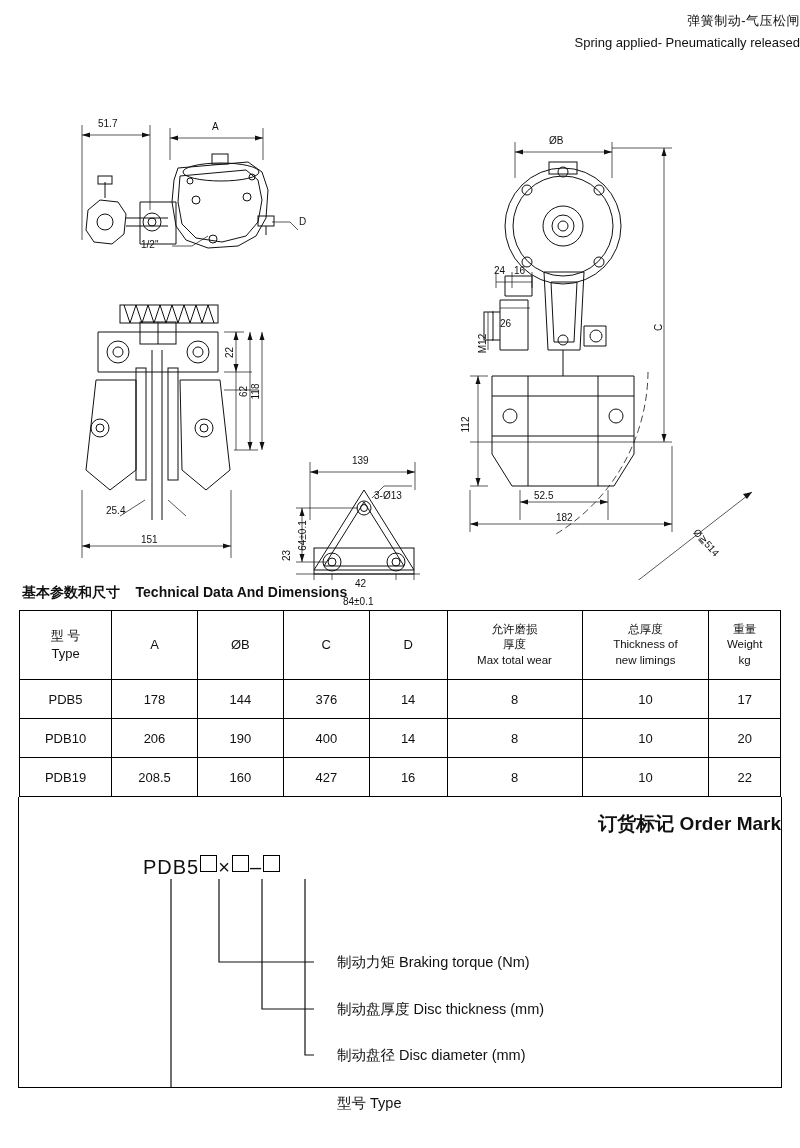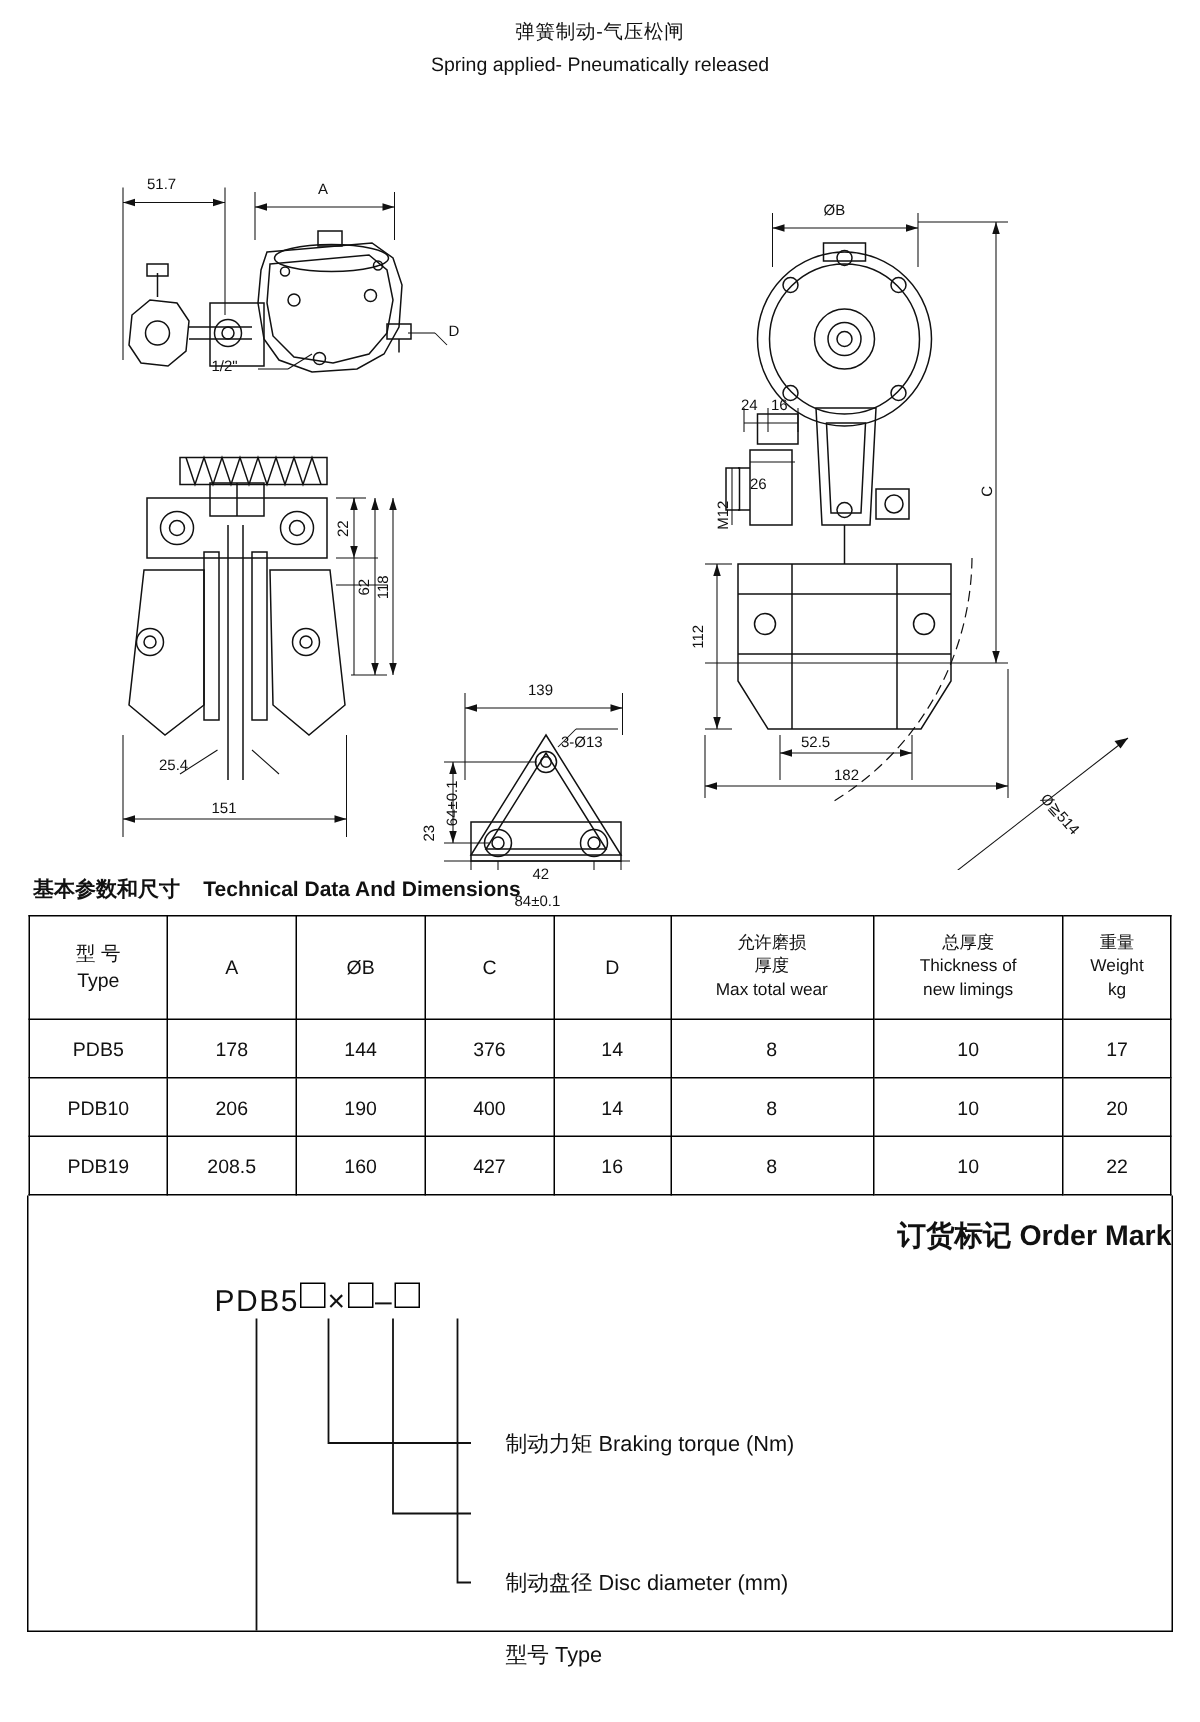--- a/index.html
+++ b/index.html
@@ -16,21 +16,21 @@
     overflow: hidden;
   }
   .page {
     position: relative;
     width: 800px;
     height: 1148px;
   }
 
   
   .header {
-    text-align: center;
+    text-align: right;
     padding-top: 12px;
   }
   .header .cn {
     font-size: 13px;
     letter-spacing: .5px;
   }
   .header .en {
     font-size: 13px;
     margin-top: 5px;
   }
@@ -529,16 +529,17 @@
 
         <path d="M243,82 L243,212 L295,212"></path>
 
         <path d="M286,82 L286,258 L295,258"></path>
 
         <path d="M152,82 L152,306 L295,306"></path>
       </g>
     </svg>
 
     <div class="om-label" style="left:318px; top:156px;">制动力矩 Braking torque (Nm)</div>
+    <div class="om-label" style="left:318px; top:203px;">制动盘厚度  Disc thickness (mm)</div>
     <div class="om-label" style="left:318px; top:249px;">制动盘径  Disc diameter (mm)</div>
     <div class="om-label" style="left:318px; top:297px;">型号 Type</div>
   </div>
 </div>
 
 </body></html>

